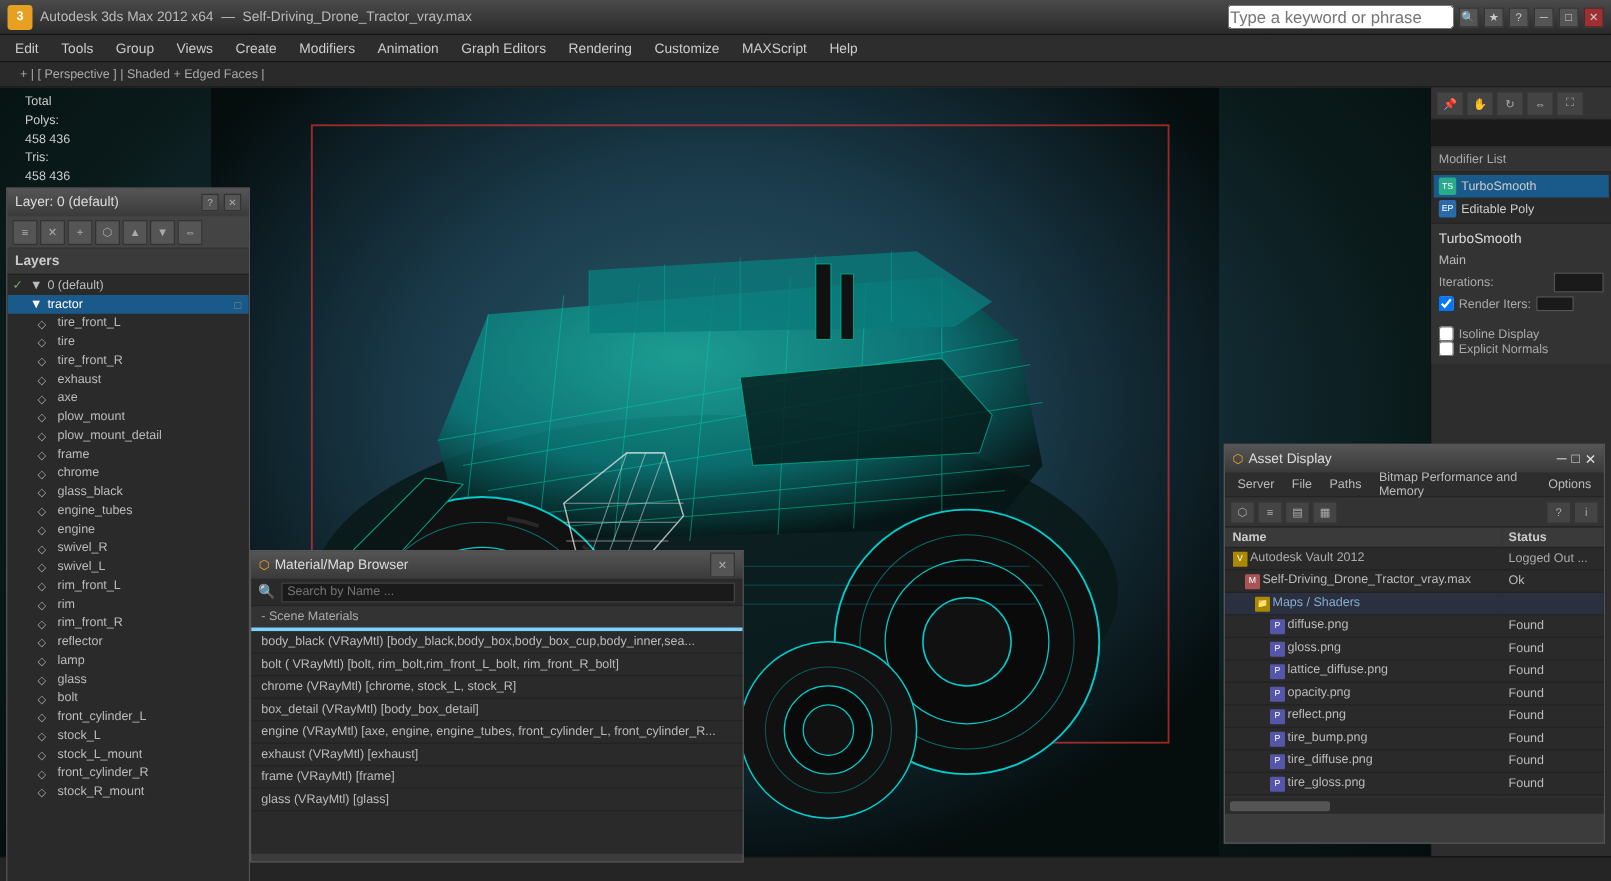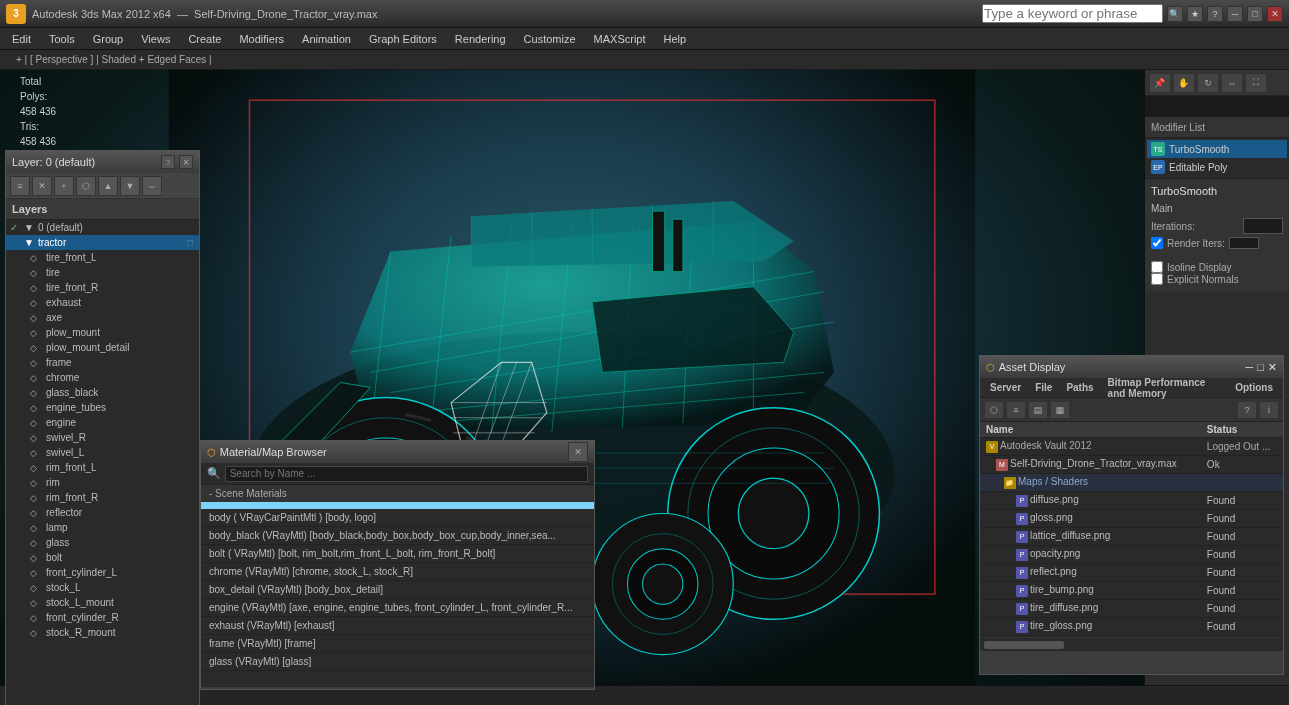--- a/index.html
+++ b/index.html
@@ -333,21 +333,20 @@
       align-items: center;
       gap: 2px;
       padding: 0 4px;
       border-bottom: 1px solid #222;
     }
     .asset-menu-item {
       font-size: 10px;
       color: #bbb;
       padding: 0 6px;
       cursor: pointer;
-      font-weight: bold;
     }
     .asset-toolbar {
       height: 24px;
       background: #333;
       display: flex;
       align-items: center;
       padding: 0 4px;
       gap: 2px;
       border-bottom: 1px solid #222;
     }
@@ -442,21 +441,21 @@
       border: 1px solid #444;
       color: #aaa;
       font-size: 10px;
       padding: 0 4px;
     }
     .material-section-header {
       background: #333;
       padding: 3px 8px;
       font-size: 10px;
       color: #aaa;
-      border-bottom: 7px solid #7dd3fc;
+      border-bottom: 3px solid #7dd3fc;
     }
     .material-list {
       overflow-y: auto;
       height: 178px;
       background: #2a2a2a;
     }
     .material-list::-webkit-scrollbar { width: 8px; }
     .material-list::-webkit-scrollbar-track { background: #333; }
     .material-list::-webkit-scrollbar-thumb { background: #555; }
     .material-item {
@@ -971,21 +970,20 @@
       <span>Material/Map Browser</span>
     </div>
     <button class="layer-tool-btn">✕</button>
   </div>
   <div class="search-bar">
     <span>🔍</span>
     <input type="text" style="flex: 1 1 0%; height: 16px; background: rgb(26, 26, 26); border: 1px solid rgb(68, 68, 68); color: rgb(170, 170, 170); font-size: 10px; padding: 0px 4px;" placeholder="Search by Name ...">
   </div>
   <div class="material-section-header">- Scene Materials</div>
   <div class="material-list">
-    <div class="material-item">body ( VRayCarPaintMtl ) [body, logo]</div>
     <div class="material-item">body_black (VRayMtl) [body_black,body_box,body_box_cup,body_inner,sea...</div>
     <div class="material-item">bolt ( VRayMtl) [bolt, rim_bolt,rim_front_L_bolt, rim_front_R_bolt]</div>
     <div class="material-item">chrome (VRayMtl) [chrome, stock_L, stock_R]</div>
     <div class="material-item">box_detail (VRayMtl) [body_box_detail]</div>
     <div class="material-item">engine (VRayMtl) [axe, engine, engine_tubes, front_cylinder_L, front_cylinder_R...</div>
     <div class="material-item">exhaust (VRayMtl) [exhaust]</div>
     <div class="material-item">frame (VRayMtl) [frame]</div>
     <div class="material-item">glass (VRayMtl) [glass]</div>
   </div>
 </div>

